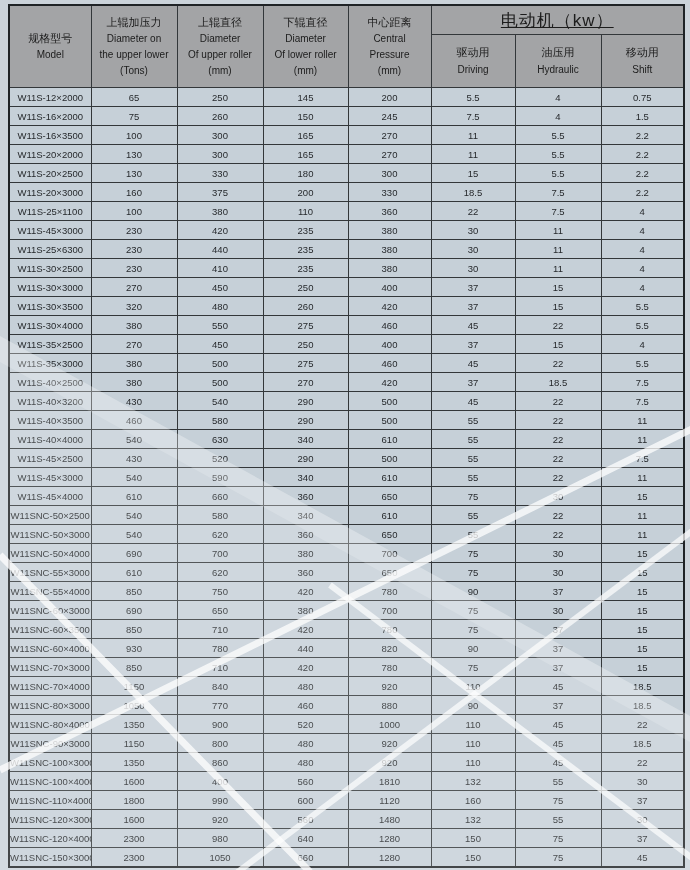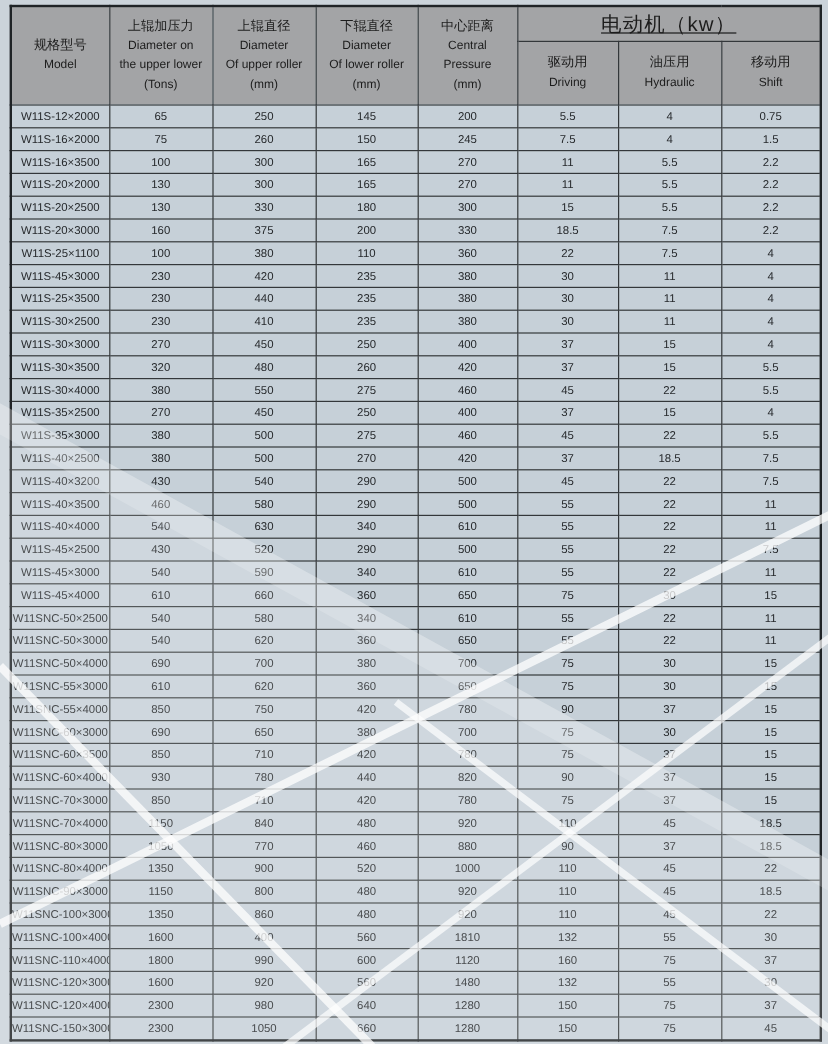--- a/index.html
+++ b/index.html
@@ -176,21 +176,21 @@
         <td class="model">W11S-45×3000</td>
         <td>230</td>
         <td>420</td>
         <td>235</td>
         <td>380</td>
         <td>30</td>
         <td>11</td>
         <td>4</td>
       </tr>
       <tr>
-        <td class="model">W11S-25×3500</td>
+        <td class="model">W11S-25×6300</td>
         <td>230</td>
         <td>440</td>
         <td>235</td>
         <td>380</td>
         <td>30</td>
         <td>11</td>
         <td>4</td>
       </tr>
       <tr>
         <td class="model">W11S-30×2500</td>

